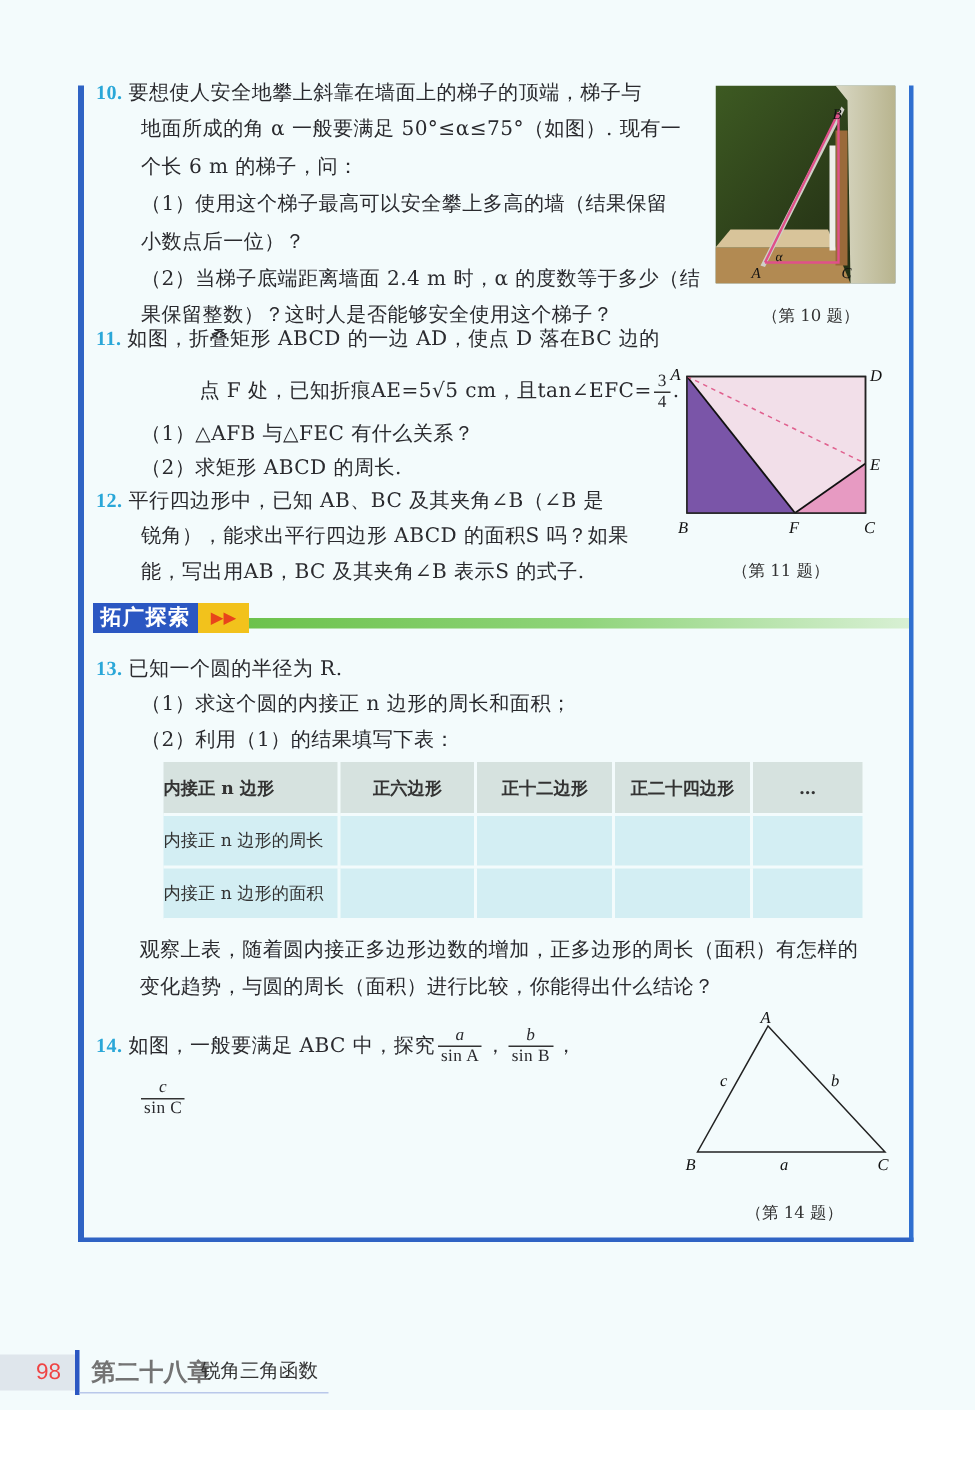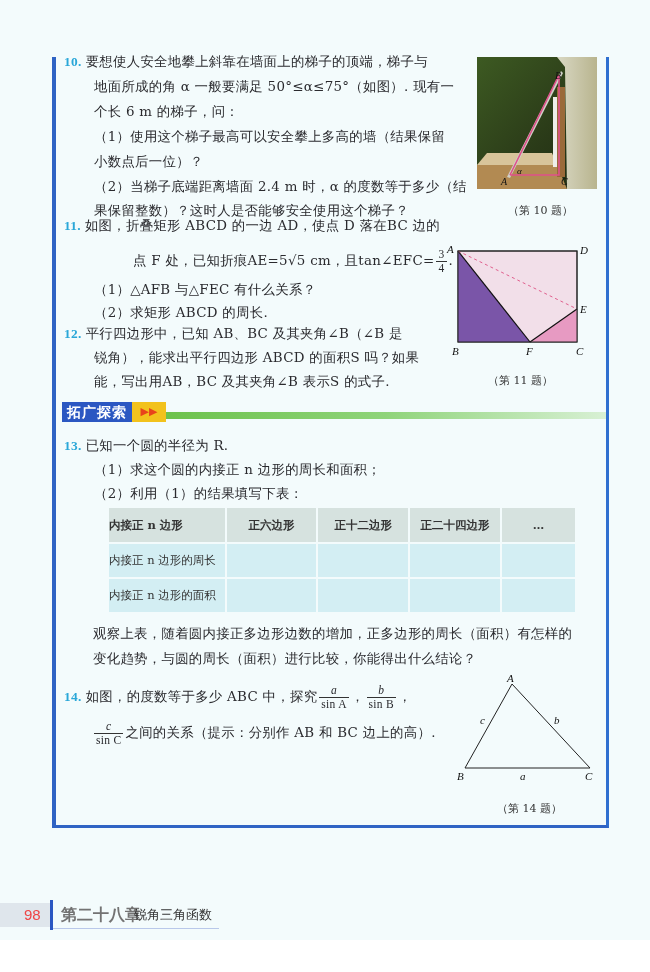--- a/index.html
+++ b/index.html
@@ -177,24 +177,24 @@
     <td></td>
     <td></td>
   </tr>
 </tbody>
   </table>
 
 <div class="txt" style="left:93px; top:624px;">观察上表，随着圆内接正多边形边数的增加，正多边形的周长（面积）有怎样的</div>
 <div class="txt" style="left:93px; top:649px;">变化趋势，与圆的周长（面积）进行比较，你能得出什么结论？</div>
 
 <div class="txt" style="left:64px; top:682px; line-height:30px;">
-  <span class="qnum">14.</span><span>如图，的度数等于多少 ABC 中，探究</span><span class="frac"><span class="n">a</span><span class="d">sin A</span></span>，<span class="frac"><span class="n">b</span><span class="d">sin B</span></span>，
+  <span class="qnum">14.</span><span>如图，一般要满足 ABC 中，探究</span><span class="frac"><span class="n">a</span><span class="d">sin A</span></span>，<span class="frac"><span class="n">b</span><span class="d">sin B</span></span>，
 </div>
 <div class="txt" style="left:92px; top:718px; line-height:30px;">
-  <span class="frac"><span class="n">c</span><span class="d">sin C</span></span><span>之间的关系（提示：分别作 AB 和 BC 边上的高）.</span>
+  <span class="frac"><span class="n">c</span><span class="d">sin C</span></span>
 </div>
 
 <div class="fig" style="left:450px; top:672px; width:150px; height:120px;">
   <svg width="150" height="120" viewBox="0 0 150 120">
     <polygon points="62,12 15,96 140,96" fill="none" stroke="#222" stroke-width="1"></polygon>
     <text x="57" y="10" font-size="11" font-style="italic" font-family="Liberation Serif, serif" fill="#111">A</text>
     <text x="7" y="108" font-size="11" font-style="italic" font-family="Liberation Serif, serif" fill="#111">B</text>
     <text x="135" y="108" font-size="11" font-style="italic" font-family="Liberation Serif, serif" fill="#111">C</text>
     <text x="70" y="108" font-size="11" font-style="italic" font-family="Liberation Serif, serif" fill="#111">a</text>
     <text x="104" y="52" font-size="11" font-style="italic" font-family="Liberation Serif, serif" fill="#111">b</text>

